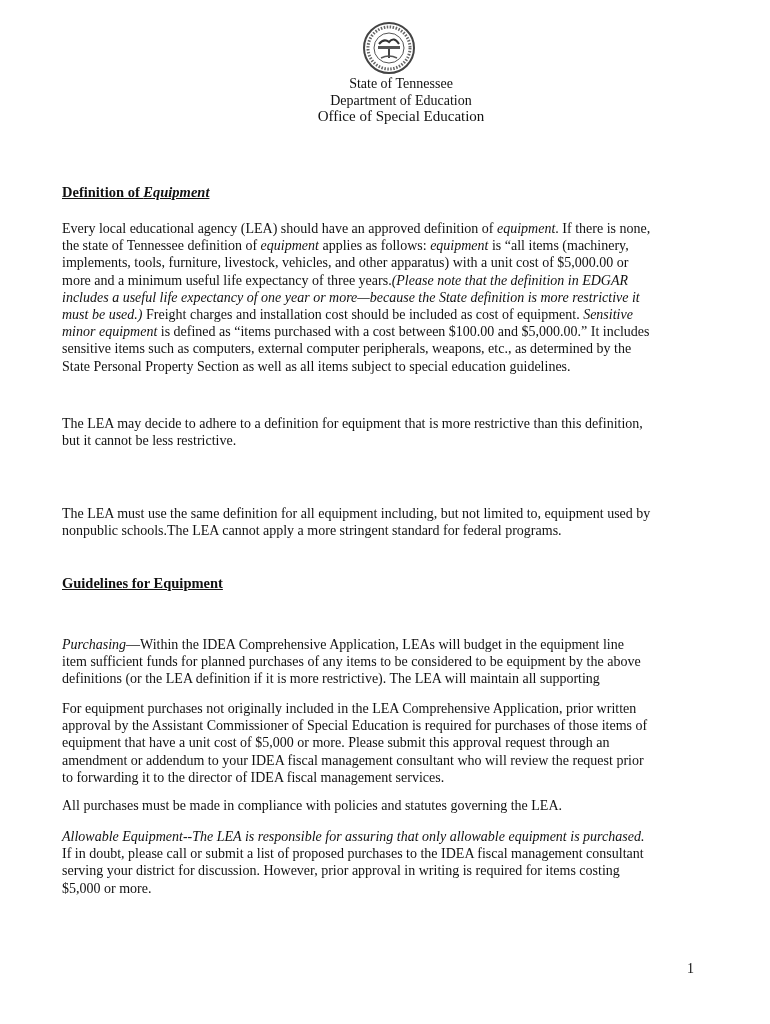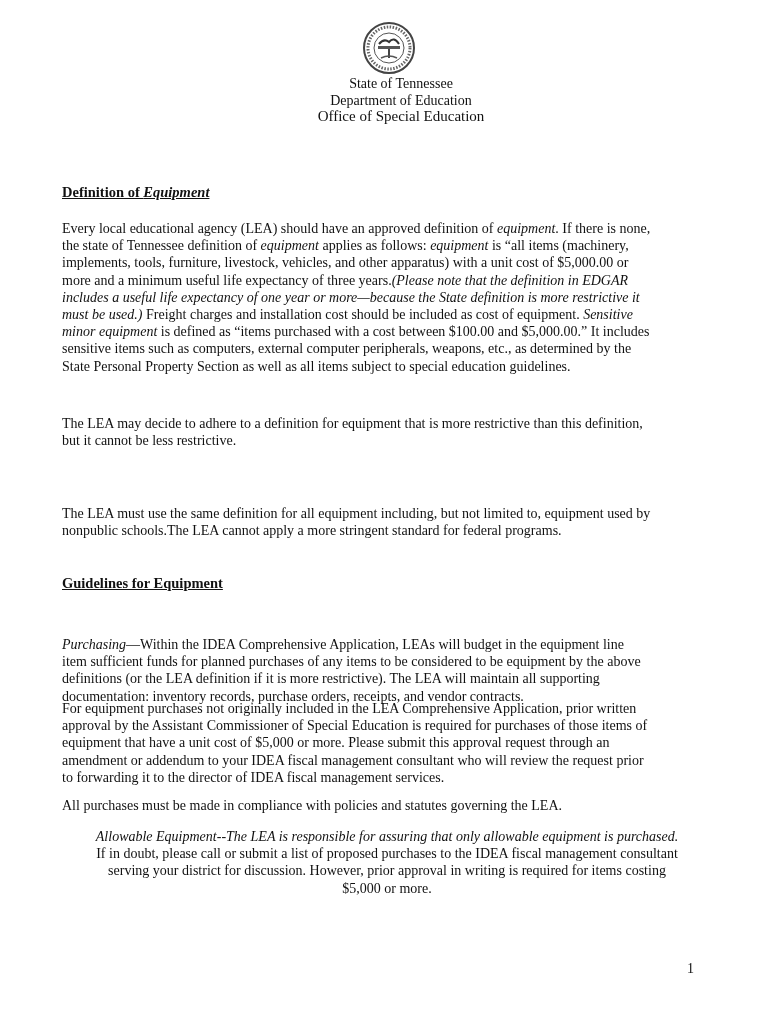--- a/index.html
+++ b/index.html
@@ -80,36 +80,35 @@
     <span class="line">The LEA must use the same definition for all equipment including, but not limited to, equipment used by</span>
     <span class="line">nonpublic schools.The LEA cannot apply a more stringent standard for federal programs.</span>
   </div>
 
   <div class="heading" style="top:575px;">Guidelines for Equipment</div>
 
   <div class="para" style="top:636px;">
     <span class="line"><span class="it">Purchasing</span><span>—Within the IDEA Comprehensive Application, LEAs will budget in the equipment line</span></span>
     <span class="line">item sufficient funds for planned purchases of any items to be considered to be equipment by the above</span>
     <span class="line">definitions (or the LEA definition if it is more restrictive).  The LEA will maintain all supporting</span>
-    <span class="line">documentation:  inventory records, purchase orders, receipts, and vendor contracts.</span>
   </div>
 
   <div class="para" style="top:692px;margin-top:8px;">
     <span class="line">For equipment purchases not originally included in the LEA Comprehensive Application, prior written</span>
     <span class="line">approval by the Assistant Commissioner of Special Education is required for purchases of those items of</span>
     <span class="line">equipment that have a unit cost of $5,000 or more.  Please submit this approval request through an</span>
     <span class="line">amendment or addendum to your IDEA fiscal management consultant who will review the request prior</span>
     <span class="line">to forwarding it to the director of IDEA fiscal management services.</span>
   </div>
 
   <div class="para" style="top:797px;">
     <span class="line">All purchases must be made in compliance with policies and statutes governing the  LEA.</span>
   </div>
 
-  <div class="para" style="top:828px;text-align:center;">
+  <div class="para" style="top:828px;">
     <span class="line it">Allowable Equipment--The LEA is responsible for assuring that only allowable equipment is purchased.</span>
     <span class="line">If in doubt, please call or submit a list of proposed purchases to the IDEA fiscal management consultant</span>
     <span class="line">serving your district for discussion.  However, prior approval in writing is required for items costing</span>
     <span class="line">$5,000 or more.</span>
   </div>
 
   <div class="pgnum">1</div>
 </div>
 
 </body></html>

